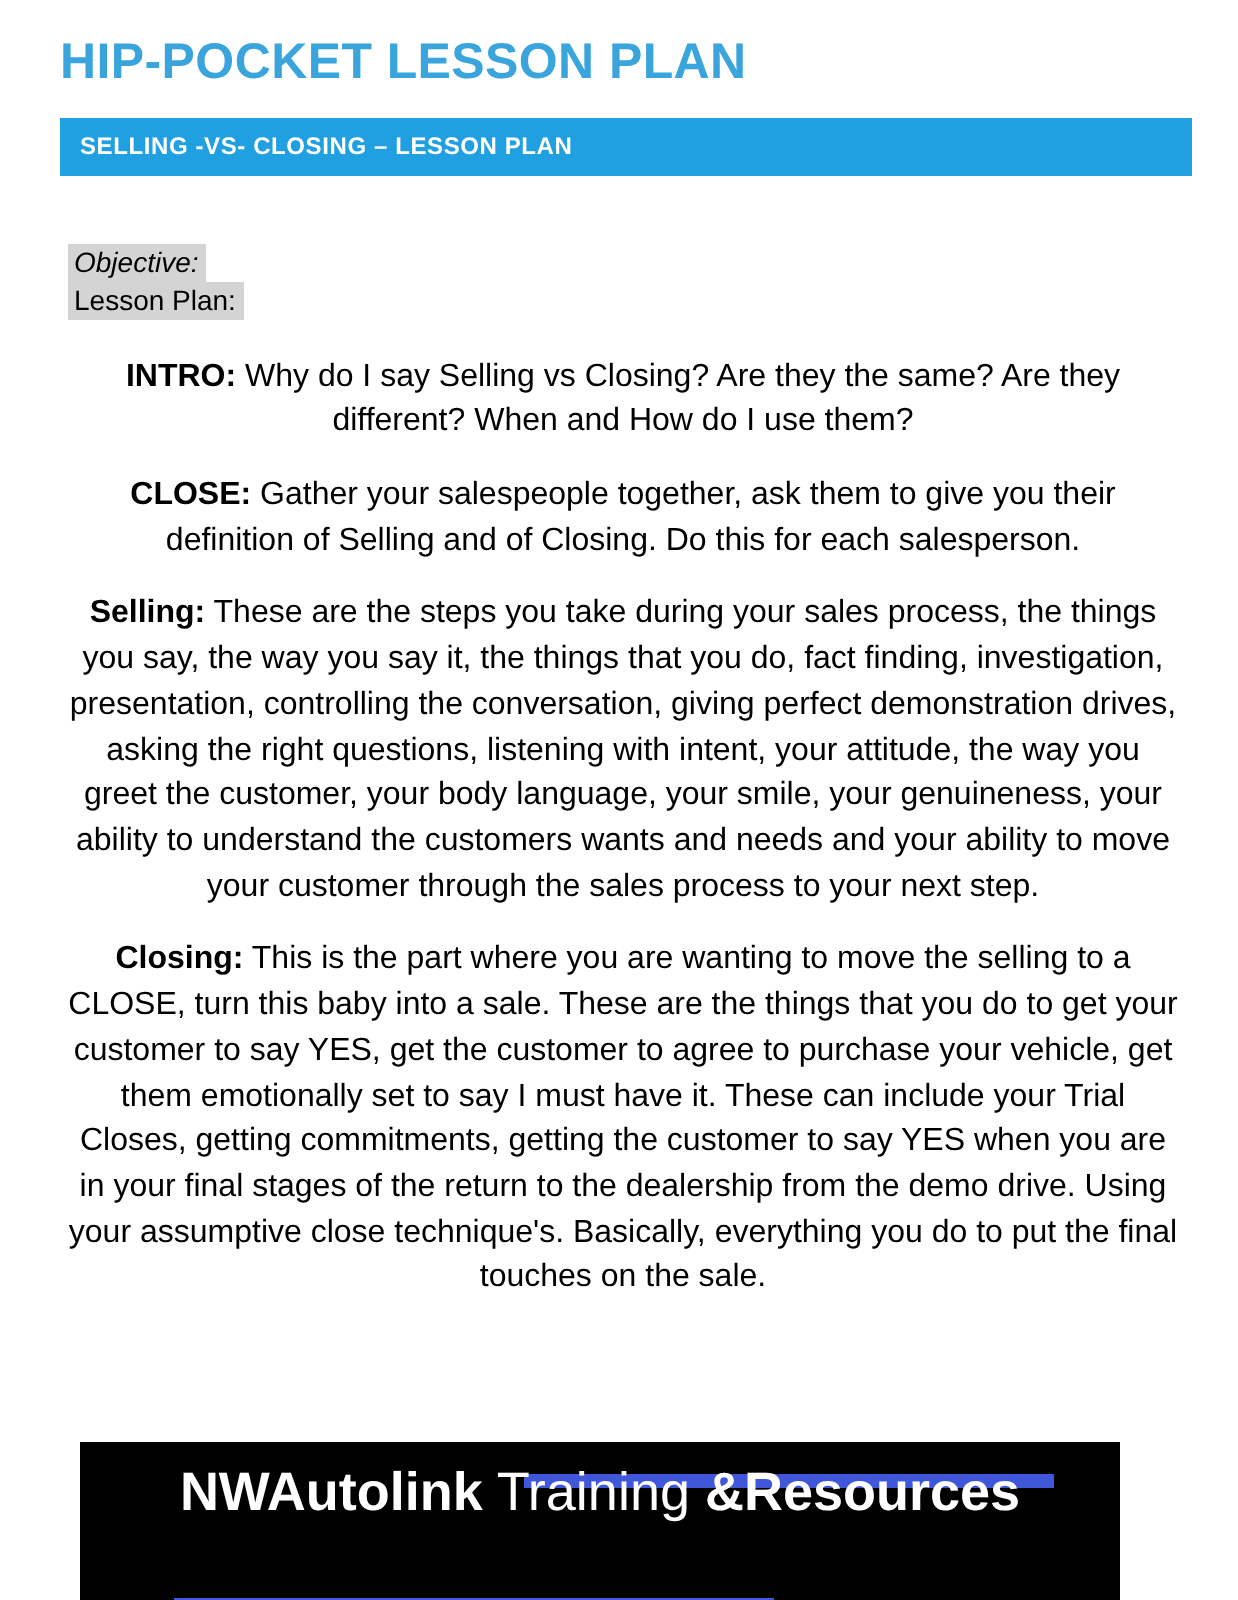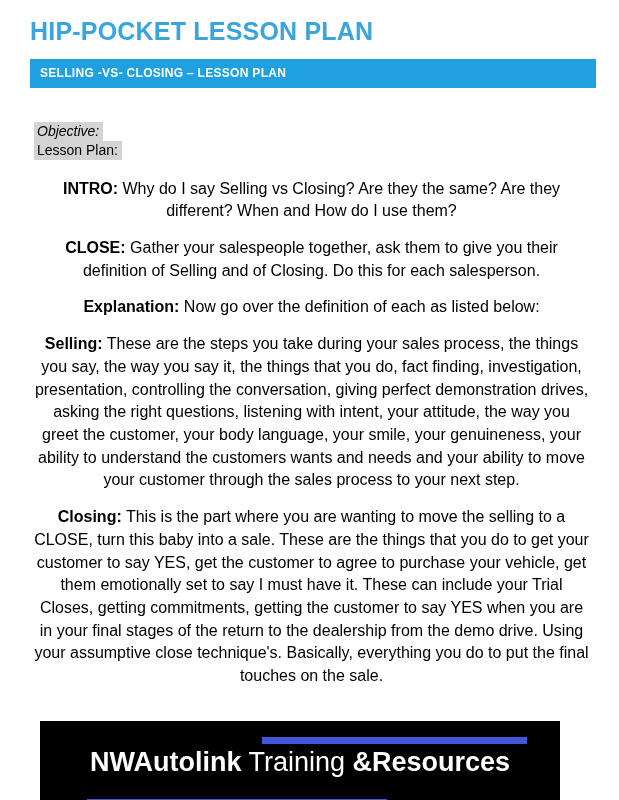--- a/index.html
+++ b/index.html
@@ -98,21 +98,21 @@
     position: absolute;
     left: 47px;
     top: 78px;
     width: 300px;
     height: 7px;
     background: #3f57d8;
   }
   .img-text {
     position: absolute;
     left: 0;
-    top: 28px;
+    top: 12px;
     width: 520px;
     text-align: center;
     color: #ffffff;
     font-size: 27px;
     line-height: 1;
     white-space: nowrap;
   }
   .img-text .bold {
     font-weight: bold;
   }
@@ -139,23 +139,20 @@
 
   <div class="para intro-para">
     <span class="lead">INTRO:</span><span>  Why do I say Selling vs Closing?  Are they the same?  Are they different?  When and How do I use them?</span>
   </div>
 
 
   <div class="para">
     <span class="lead">CLOSE:</span><span>  Gather your salespeople together, ask them to give you their definition of Selling and of Closing.  Do this for each salesperson.</span>
   </div>
 
-  <div class="para">
-    <span class="lead">Explanation:</span><span>  Now go over the definition of each as listed below:</span>
-  </div>
 
   <div class="para">
     <span class="lead">Selling:</span><span>  These are the steps you take during your sales process, the things you say, the way you say it, the things that you do, fact finding, investigation, presentation, controlling the conversation, giving perfect demonstration drives, asking the right questions, listening with intent, your attitude, the way you greet the customer, your body language, your smile, your genuineness, your ability to understand the customers wants and needs and your ability to move your customer through the sales process to your next step.</span>
   </div>
 
   <div class="para">
     <span class="lead">Closing:</span><span>  This is the part where you are wanting to move the selling to a CLOSE, turn this baby into a sale.  These are the things that you do to get your customer to say YES, get the customer to agree to purchase your vehicle, get them emotionally set to say I must have it.  These can include your Trial Closes, getting commitments, getting the customer to say YES when you are in your final stages of the return to the dealership from the demo drive.  Using your assumptive close technique's.  Basically, everything you do to put the final touches on the sale.</span>
   </div>
 
   <div class="image-block">

